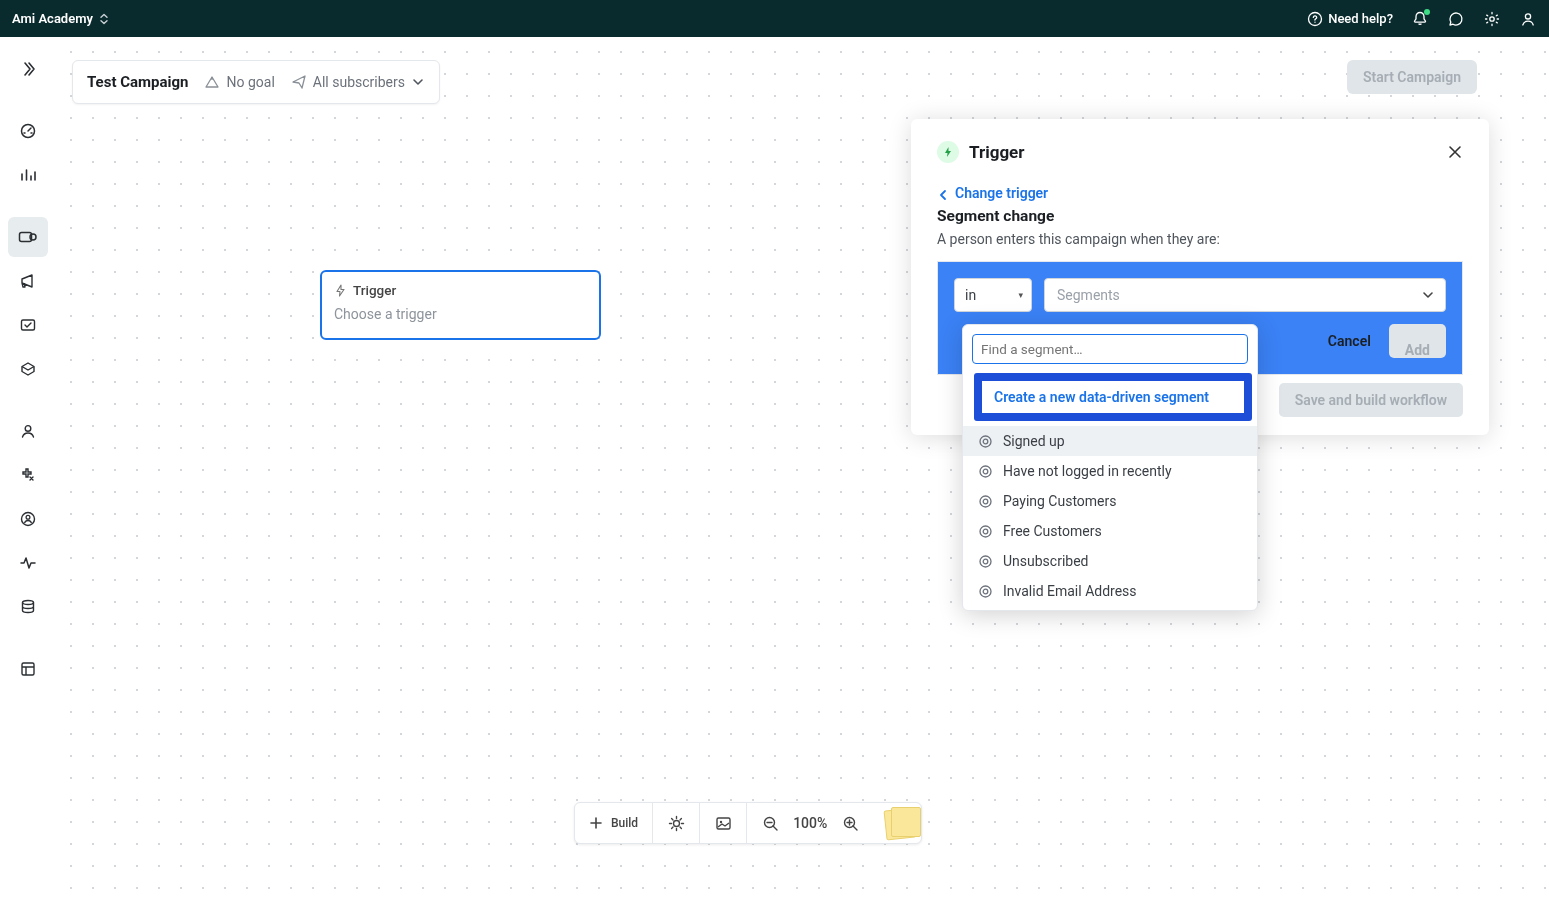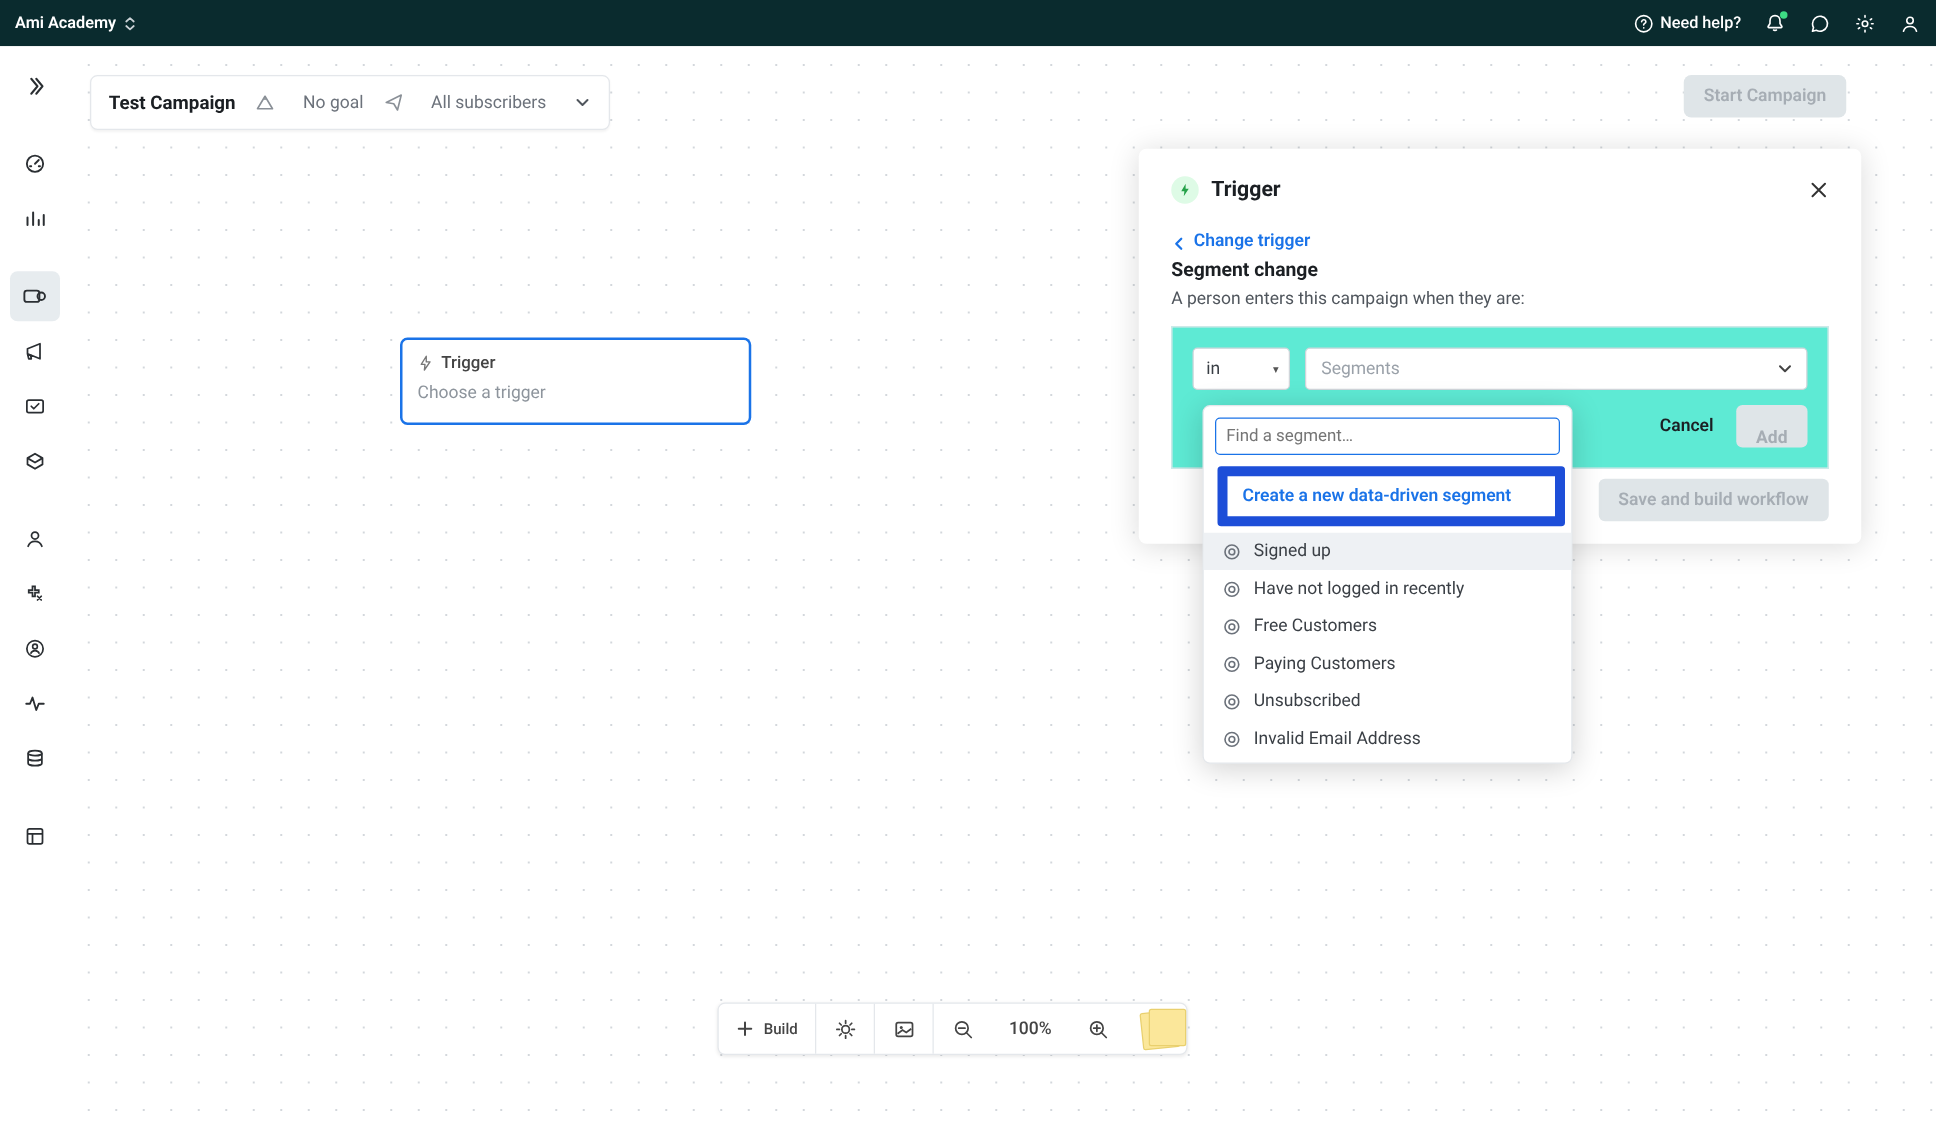--- a/index.html
+++ b/index.html
@@ -22,40 +22,40 @@
 
 
 .canvas { position:absolute; top:37px; left:56px; right:0; bottom:0; background:#fff;
   background-image: radial-gradient(#d3d7dc 1px, transparent 1px);
   background-size:22px 22px; background-position: 4px 4px;
 }
 
 
 .header-card { position:absolute; top:60px; left:72px; background:#fff; border:1px solid #e4e7eb; border-radius:6px; box-shadow:0 1px 2px rgba(0,0,0,.05); height:44px; display:flex; align-items:center; padding:0 14px; gap:16px;}
 .header-title { font-weight:700; color:#1b1f23; font-size:15px;}
-.header-item { display:flex; align-items:center; gap:22px; color:#6c727b; font-size:14px;}
+.header-item { display:flex; align-items:center; gap:6px; color:#6c727b; font-size:14px;}
 
 
 .start-btn { position:absolute; top:60px; right:72px; height:34px; padding:0 16px; border-radius:6px; background:#dfe5e8; color:#a6adb4; font-weight:600; font-size:14px; display:flex; align-items:center; cursor:not-allowed;}
 
 
 .trigger-node { position:absolute; top:270px; left:320px; width:281px; height:70px; border:2px solid #1a73e8; border-radius:6px; background:#fff; padding:10px 12px;}
 .trigger-node-head { display:flex; align-items:center; gap:6px; color:#444; font-size:13.5px; font-weight:500;}
 .trigger-node-body { margin-top:8px; color:#8d949c; font-size:14px;}
 
 
 .panel { position:absolute; top:119px; right:60px; width:578px; background:#fff; border-radius:6px; box-shadow:0 2px 24px rgba(0,0,0,.14); padding:22px 26px 60px 26px;}
 .panel-head { display:flex; align-items:center; gap:10px;}
 .panel-badge { width:22px; height:22px; background:#defbe6; border-radius:50%; color:#24a148; display:flex; align-items:center; justify-content:center;}
 .panel-title { font-weight:700; font-size:17px; color:#1b1f23;}
 .panel-close { margin-left:auto; color:#333; cursor:pointer;}
 .change-trigger { margin-top:22px; display:flex; align-items:flex-end; gap:6px; color:#1a73e8; font-weight:600; font-size:14px; cursor:pointer;}
 .section-title { margin-top:6px; font-weight:700; font-size:15.5px; color:#1b1f23;}
 .section-desc { margin-top:6px; color:#50565d; font-size:14px;}
-.condition-box { margin-top:14px; background:#5eead4; border:1px solid #e4e7eb; border-radius:0; padding:16px; display:flex; flex-direction:column; gap:12px;}
+.condition-box { margin-top:14px; background:#3b82f6; border:1px solid #e4e7eb; border-radius:0; padding:16px; display:flex; flex-direction:column; gap:12px;}
 .cond-row { display:flex; gap:12px; align-items:center;}
 .sel-in { position:relative; width:78px; height:34px; border:1px solid #d0d5da; background:#fff; border-radius:4px; display:flex; align-items:center; padding:0 10px; color:#3a3f45; font-size:14px;}
 .sel-in::after { content:"▾"; position:absolute; right:8px; font-size:9px; color:#555;}
 .sel-seg { position:relative; flex:1; height:34px; border:1px solid #d0d5da; background:#fff; border-radius:4px; display:flex; align-items:center; padding:0 12px; color:#9aa1a9; font-size:14px;}
 .sel-seg .chev { position:absolute; right:10px; color:#444;}
 .cond-actions { display:flex; justify-content:flex-end; gap:18px; align-items:center;}
 .btn-cancel{ font-weight:600; color:#1b1f23; font-size:14px; cursor:pointer;}
 .btn-add{ height:34px; padding:0 16px; border-radius:5px; background:#dfe5e8; color:#a6adb4; font-weight:700; font-size:14px; display:flex; align-items:flex-end; cursor:not-allowed;}
 .save-btn { position:absolute; bottom:18px; right:26px; height:34px; padding:0 16px; border-radius:5px; background:#dfe5e8; color:#a6adb4; font-weight:600; font-size:14px; display:flex; align-items:center; cursor:not-allowed;}
 
@@ -320,30 +320,30 @@
         </span>
         <span>Have not logged in recently</span>
       </div>
     <div class="dropdown-opt">
         <span class="ico">
           <svg width="15" height="15" viewBox="0 0 15 15">
             <circle cx="7.5" cy="7.5" r="5.5" stroke="#6c727b" stroke-width="1.3" fill="none"></circle>
             <circle cx="7.5" cy="7.5" r="2.3" stroke="#6c727b" stroke-width="1.3" fill="none"></circle>
           </svg>
         </span>
+        <span>Paying Customers</span>
+      </div>
+    <div class="dropdown-opt">
+        <span class="ico">
+          <svg width="15" height="15" viewBox="0 0 15 15">
+            <circle cx="7.5" cy="7.5" r="5.5" stroke="#6c727b" stroke-width="1.3" fill="none"></circle>
+            <circle cx="7.5" cy="7.5" r="2.3" stroke="#6c727b" stroke-width="1.3" fill="none"></circle>
+          </svg>
+        </span>
         <span>Free Customers</span>
-      </div>
-    <div class="dropdown-opt">
-        <span class="ico">
-          <svg width="15" height="15" viewBox="0 0 15 15">
-            <circle cx="7.5" cy="7.5" r="5.5" stroke="#6c727b" stroke-width="1.3" fill="none"></circle>
-            <circle cx="7.5" cy="7.5" r="2.3" stroke="#6c727b" stroke-width="1.3" fill="none"></circle>
-          </svg>
-        </span>
-        <span>Paying Customers</span>
       </div>
     <div class="dropdown-opt">
         <span class="ico">
           <svg width="15" height="15" viewBox="0 0 15 15">
             <circle cx="7.5" cy="7.5" r="5.5" stroke="#6c727b" stroke-width="1.3" fill="none"></circle>
             <circle cx="7.5" cy="7.5" r="2.3" stroke="#6c727b" stroke-width="1.3" fill="none"></circle>
           </svg>
         </span>
         <span>Unsubscribed</span>
       </div>
@@ -381,21 +381,21 @@
   <div class="bt-sec">
     <div class="bt-icon">
         <svg width="17" height="17" viewBox="0 0 17 17">
           <rect x="2" y="3" width="13" height="11" rx="1.5" stroke="#444" stroke-width="1.4" fill="none"></rect>
           <circle cx="6" cy="7" r="1.2" fill="#444"></circle>
           <path d="M3 12l4-3 3 2 4-3" stroke="#444" stroke-width="1.4" fill="none"></path>
         </svg>
       </div>
   </div>
   <div class="bt-div"></div>
-  <div class="bt-sec" style="gap:28px;text-align:center;">
+  <div class="bt-sec" style="gap:14px;text-align:center;">
     <div class="bt-icon">
         <svg width="17" height="17" viewBox="0 0 17 17">
           <circle cx="7.5" cy="7.5" r="5" stroke="#444" stroke-width="1.4" fill="none"></circle>
           <path d="M11 11l4 4M5 7.5h5" stroke="#444" stroke-width="1.4" stroke-linecap="round"></path>
         </svg>
       </div>
     <span style="font-size:14px;color:#444;font-weight:500;">100%</span>
     <div class="bt-icon">
         <svg width="17" height="17" viewBox="0 0 17 17">
           <circle cx="7.5" cy="7.5" r="5" stroke="#444" stroke-width="1.4" fill="none"></circle>

